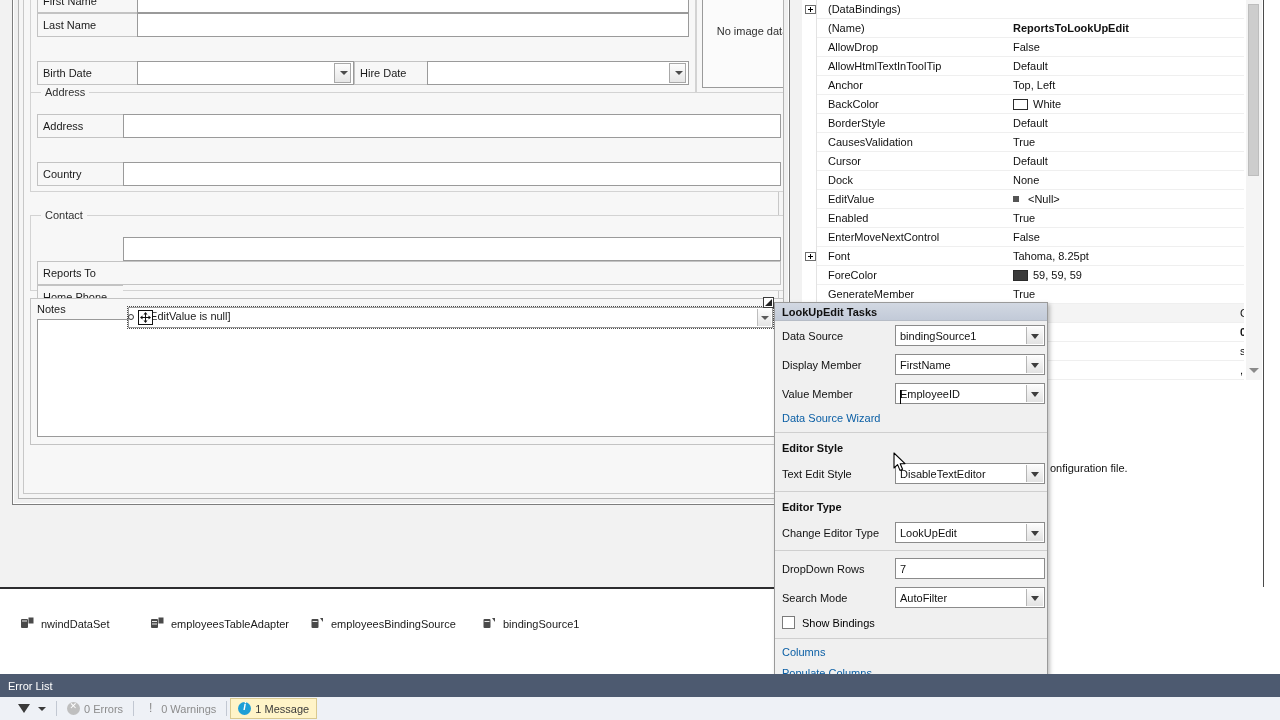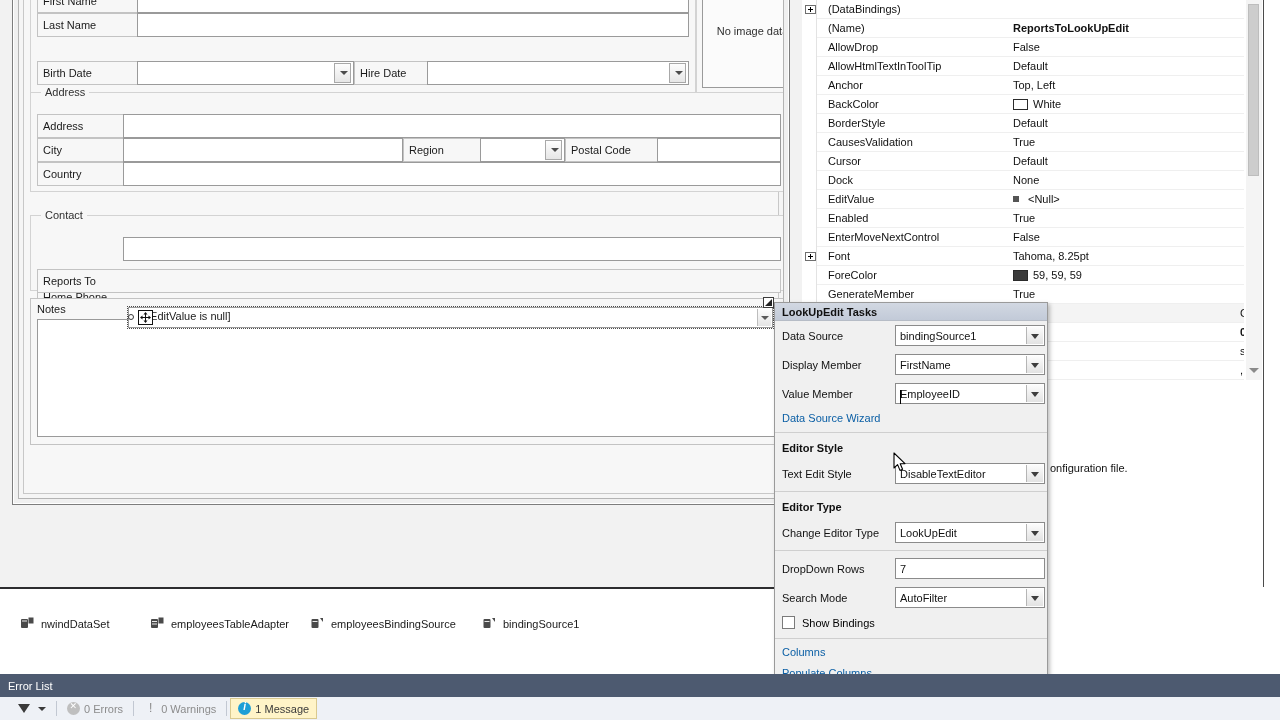--- a/index.html
+++ b/index.html
@@ -81,21 +81,20 @@
     width: 0; height: 0; z-index: 2;
     border-left: 4px solid transparent;
     border-right: 4px solid transparent;
     border-top: 4px solid #4c4c4c;
   }
   .plainrow {
     position: absolute;
     border: 1px solid #c3c3c3;
     background: #f7f7f7;
     display: flex;
-    margin-top: 8px;
   }
 
   .image-box {
     position: absolute;
     background: #fbfbfb;
     border: 1px solid #9a9a9a;
     display: flex; align-items: center; justify-content: center;
     font-size: 11px; color: #303030;
   }
   .image-box-outer {
@@ -362,30 +361,20 @@
           </div>
 
           <div class="group" style="left:6px; top:120px; width:778px; height:100px;">
             <span class="group-caption">Address</span>
 
             <div class="row" style="left:6px; top:21px; width:744px; height:24px;">
               <div class="lbl" style="width:86px;">Address</div>
               <div class="fld"></div>
             </div>
 
-            <div class="row" style="left:6px; top:45px; width:744px; height:24px;">
-              <div class="lbl" style="width:86px;">City</div>
-              <div class="fld" style="flex:0 0 280px;"></div>
-              <div class="lbl" style="width:77px; border-left:1px solid #c3c3c3;">Region</div>
-              <div class="fld combo" style="flex:0 0 85px;">
-                <span class="arrow"></span>
-              </div>
-              <div class="lbl" style="width:92px; border-left:1px solid #c3c3c3;">Postal Code</div>
-              <div class="fld"></div>
-            </div>
 
             <div class="row" style="left:6px; top:69px; width:744px; height:24px;">
               <div class="lbl" style="width:86px;">Country</div>
               <div class="fld"></div>
             </div>
           </div>
 
           <div class="group" style="left:6px; top:243px; width:778px; height:76px;">
             <span class="group-caption">Contact</span>
 

